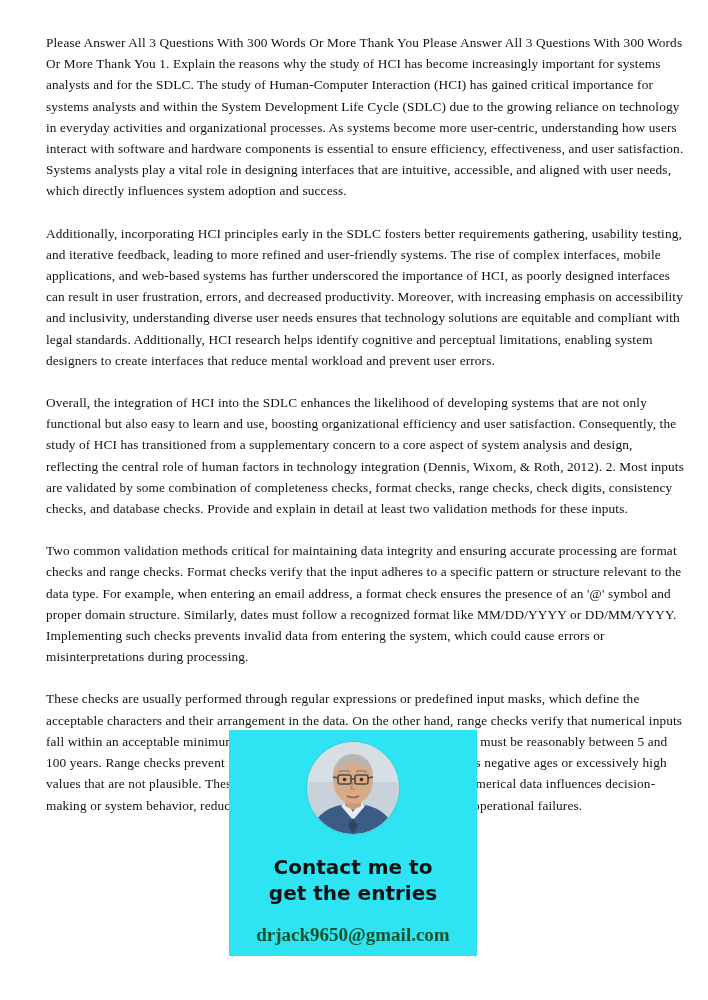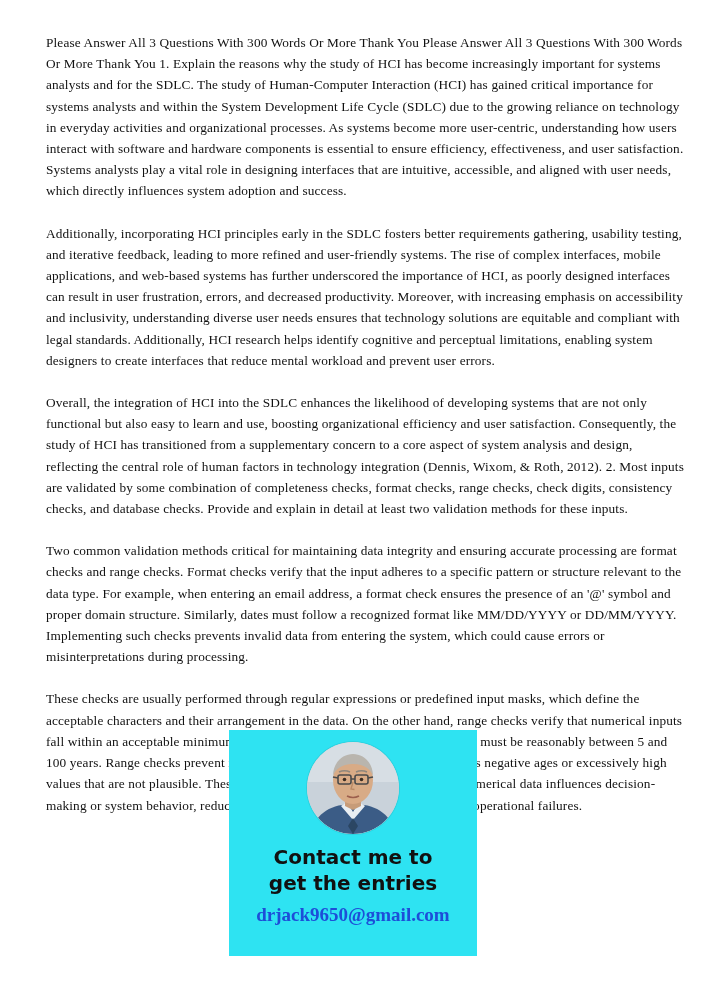--- a/index.html
+++ b/index.html
@@ -47,20 +47,21 @@
     top: 730px;
     width: 248px;
     height: 226px;
     background: #2ee3f2;
     display: flex;
     flex-direction: column;
     align-items: center;
     justify-content: flex-start;
     box-sizing: border-box;
     padding-top: 12px;
+    gap: 10px;
   }
   .avatar {
     width: 92px;
     height: 92px;
     border-radius: 50%;
     overflow: hidden;
     background: #cfd6dd;
     position: relative;
     box-shadow: 0 0 0 1px rgba(0,0,0,0.07);
   }
@@ -76,21 +77,21 @@
     line-height: 26px;
     color: #111111;
   }
   .overlay-email {
     margin-top: 8px;
     text-align: center;
     font-family: "Liberation Serif", serif;
     font-weight: bold;
     font-size: 19px;
     line-height: 22px;
-    color: #1d4ed8;
+    color: #14532d;
   }
 </style>
 </head>
 <body>
 
 <div class="page">
 
   <div class="doc-body">
     <p class="para">Please Answer All 3 Questions With 300 Words Or More Thank You Please Answer All 3 Questions With 300 Words Or More Thank You 1. Explain the reasons why the study of HCI has become increasingly important for systems analysts and for the SDLC. The study of Human-Computer Interaction (HCI) has gained critical importance for systems analysts and within the System Development Life Cycle (SDLC) due to the growing reliance on technology in everyday activities and organizational processes. As systems become more user-centric, understanding how users interact with software and hardware components is essential to ensure efficiency, effectiveness, and user satisfaction. Systems analysts play a vital role in designing interfaces that are intuitive, accessible, and aligned with user needs, which directly influences system adoption and success.</p>
     <p class="para">Additionally, incorporating HCI principles early in the SDLC fosters better requirements gathering, usability testing, and iterative feedback, leading to more refined and user-friendly systems. The rise of complex interfaces, mobile applications, and web-based systems has further underscored the importance of HCI, as poorly designed interfaces can result in user frustration, errors, and decreased productivity. Moreover, with increasing emphasis on accessibility and inclusivity, understanding diverse user needs ensures that technology solutions are equitable and compliant with legal standards. Additionally, HCI research helps identify cognitive and perceptual limitations, enabling system designers to create interfaces that reduce mental workload and prevent user errors.</p>

